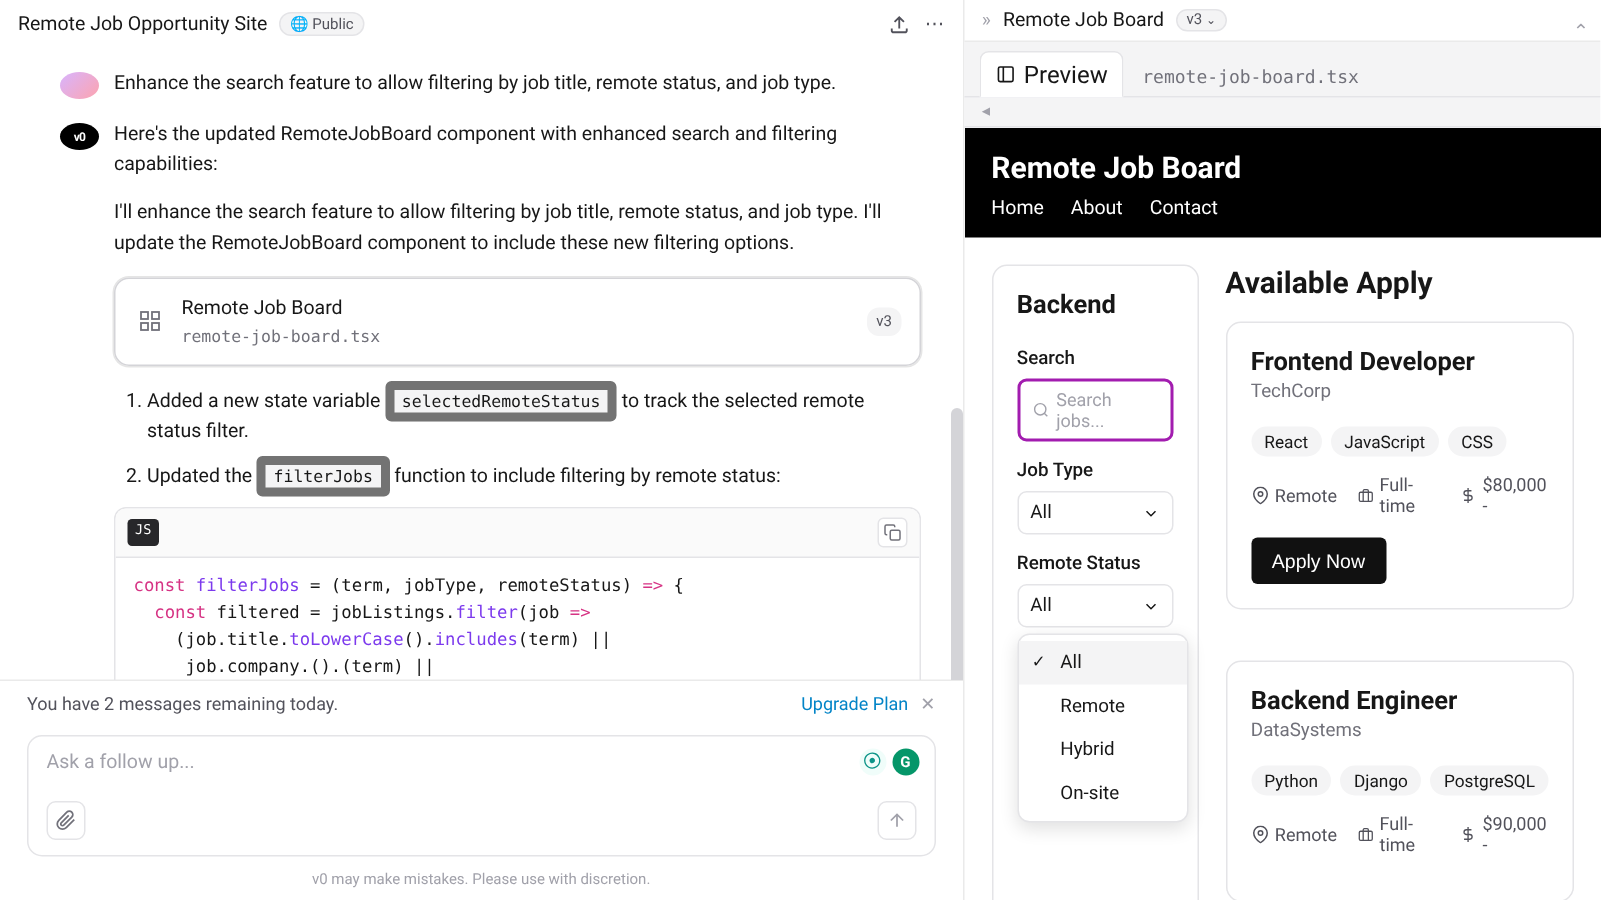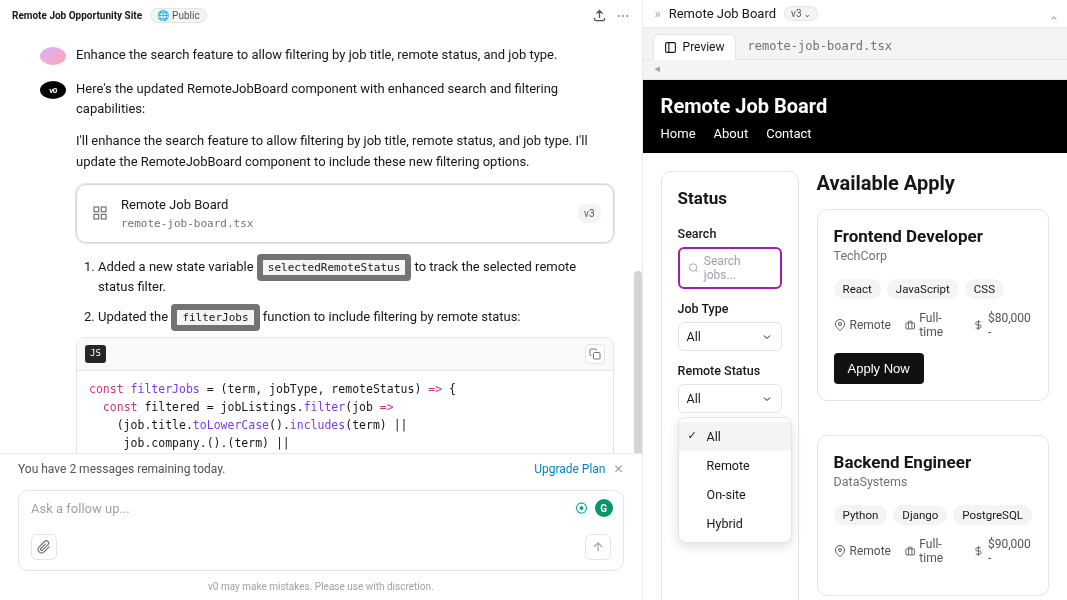--- a/index.html
+++ b/index.html
@@ -3,21 +3,21 @@
 <meta charset="utf-8">
 <style>
 * { box-sizing: border-box; margin: 0; padding: 0; }
 body { font-family: -apple-system, BlinkMacSystemFont, "Segoe UI", Roboto, sans-serif; font-size: 13px; color: #171717; background: #fff; overflow: hidden; }
 .app { display: flex; height: 600px; width: 1067px; }
 .left { width: 660px; display: flex; flex-direction: column; border-right: 1px solid #eaeaea; }
 .right { flex: 1; display: flex; flex-direction: column; }
 
 .topbar { display: flex; align-items: center; padding: 8px 12px; gap: 8px; justify-content: space-between; }
 .topbar-left { display: flex; align-items: center; gap: 8px; }
-.title { font-size: 10px; font-weight: 700; text-align: right; }
+.title { font-size: 13px; font-weight: 400; text-align: right; }
 .badge { font-size: 10px; background: #f4f4f5; border: 1px solid #e4e4e7; border-radius: 10px; padding: 1px 6px; color: #52525b; }
 .topbar-right { display: flex; align-items: center; gap: 10px; color: #52525b; }
 
 .chat { flex: 1; overflow-y: auto; padding: 0 28px 0 40px; position: relative; }
 .msg { display: flex; gap: 10px; margin: 14px 0; }
 .avatar { width: 26px; height: 18px; border-radius: 50%; flex-shrink: 0; margin-top: 2px; }
 .avatar.user { background: linear-gradient(135deg,#d8b4fe,#fda4af); }
 .avatar.bot { background: #000; color: #fff; display: flex; align-items: center; justify-content: center; font-size: 8px; font-weight: 700; letter-spacing: -0.5px; }
 .msg-body { flex: 1; font-size: 13px; line-height: 1.55; color: #171717; }
 .msg-body p { margin-bottom: 12px; }
@@ -53,21 +53,21 @@
 .input-icons-right { position: absolute; right: 10px; top: 8px; display: flex; gap: 4px; align-items: center; }
 .icon-circle { width: 18px; height: 18px; border-radius: 50%; display: flex; align-items: center; justify-content: center; }
 .input-bottom { display: flex; justify-content: space-between; align-items: center; margin-top: 18px; }
 .attach { border: 1px solid #e4e4e7; border-radius: 6px; width: 26px; height: 26px; display: flex; align-items: center; justify-content: center; color: #71717a; }
 .send { border: 1px solid #e4e4e7; border-radius: 6px; width: 26px; height: 26px; display: flex; align-items: center; justify-content: center; color: #a1a1aa; }
 .disclaimer { text-align: center; font-size: 10px; color: #a1a1aa; padding: 4px 0 8px 0; }
 
 .r-topbar { display: flex; align-items: center; padding: 6px 12px; gap: 8px; border-bottom: 1px solid #eaeaea; }
 .r-topbar .crumb { font-size: 13px; }
 .r-tabs { background: #f4f4f5; border-bottom: 1px solid #e4e4e7; padding: 6px 10px 0 10px; display: flex; align-items: flex-end; gap: 6px; position: relative; }
-.r-prev { background: #fff; border: 1px solid #e4e4e7; border-bottom-color: #fff; border-radius: 6px 6px 0 0; padding: 5px 10px; display: flex; align-items: center; gap: 6px; font-size: 12px; margin-bottom: -1px; }
+.r-prev { background: #fff; border: 1px solid #e4e4e7; border-bottom-color: #fff; border-radius: 6px 6px 0 0; padding: 5px 10px; display: flex; align-items: center; gap: 6px; font-size: 16px; margin-bottom: -1px; }
 .r-file { font-size: 12px; color: #71717a; padding: 0 0 6px 6px; font-family: ui-monospace, monospace; }
 .r-sub { background: #f4f4f5; padding: 2px 12px 4px 12px; font-size: 11px; color: #a1a1aa; border-bottom: 1px solid #e4e4e7; }
 .caret-up { position: absolute; right: 6px; top: -14px; width: 14px; height: 14px; color: #a1a1aa; display: flex; align-items: center; justify-content: center; }
 
 .preview { flex: 1; overflow: auto; background: #fff; position: relative; }
 .site-nav { background: #000; color: #fff; padding: 14px 18px 12px 18px; }
 .site-title { font-size: 20px; font-weight: 700; margin-bottom: 8px; }
 .site-links { display: flex; gap: 18px; font-size: 13px; }
 .board-body { padding: 18px; display: flex; gap: 18px; }
 .filters { border: 1px solid #e4e4e7; border-radius: 10px; padding: 16px; width: 138px; flex-shrink: 0; position: relative; }
@@ -224,21 +224,21 @@
         <div class="site-title">Remote Job Board</div>
         <div class="site-links">
           <span>Home</span>
           <span>About</span>
           <span>Contact</span>
         </div>
       </div>
 
       <div class="board-body">
         <div class="filters">
-          <h3>Status</h3>
+          <h3>Backend</h3>
           <div class="flabel">Search</div>
           <div class="searchbox">
             <svg width="12" height="12" viewBox="0 0 24 24" fill="none" stroke="currentColor" stroke-width="2">
                 <circle cx="11" cy="11" r="8"></circle>
                 <path d="M21 21l-4.35-4.35"></path>
               </svg>
             <span>Search jobs...</span>
           </div>
           <div class="flabel">Job Type</div>
           <div class="select">
@@ -250,22 +250,22 @@
           <div class="flabel">Remote Status</div>
           <div class="select">
             <span>All</span>
             <svg width="12" height="12" viewBox="0 0 24 24" fill="none" stroke="currentColor" stroke-width="2">
                 <path d="M6 9l6 6 6-6"></path>
               </svg>
           </div>
           <div class="dropdown">
             <div class="dd-item sel">All</div>
             <div class="dd-item">Remote</div>
+            <div class="dd-item">Hybrid</div>
             <div class="dd-item">On-site</div>
-            <div class="dd-item">Hybrid</div>
           </div>
         </div>
 
         <div class="jobs">
           <h2>Available Apply</h2>
 
           <div class="job-card">
             <div class="job-title">Frontend Developer</div>
             <div class="job-company">TechCorp</div>
             <div class="tags">

